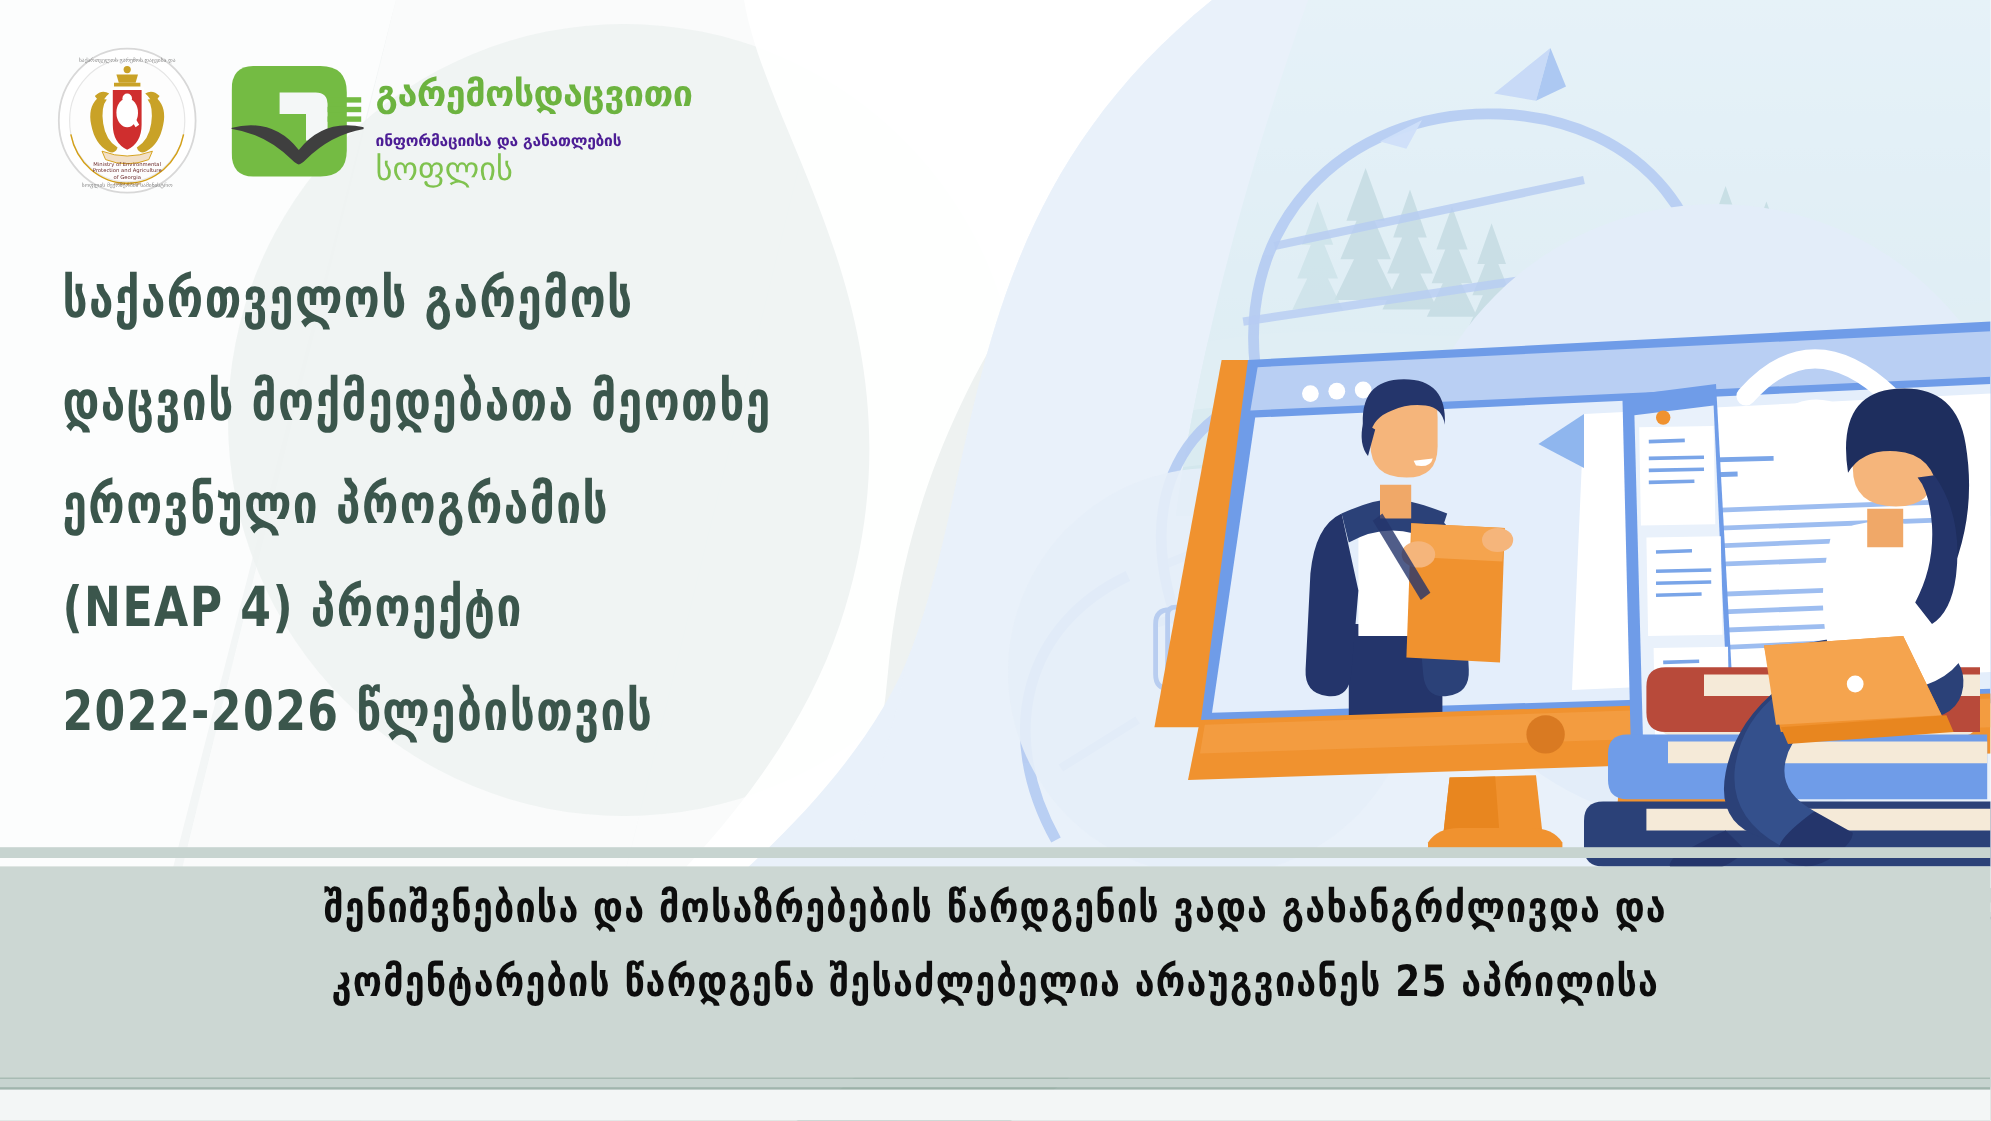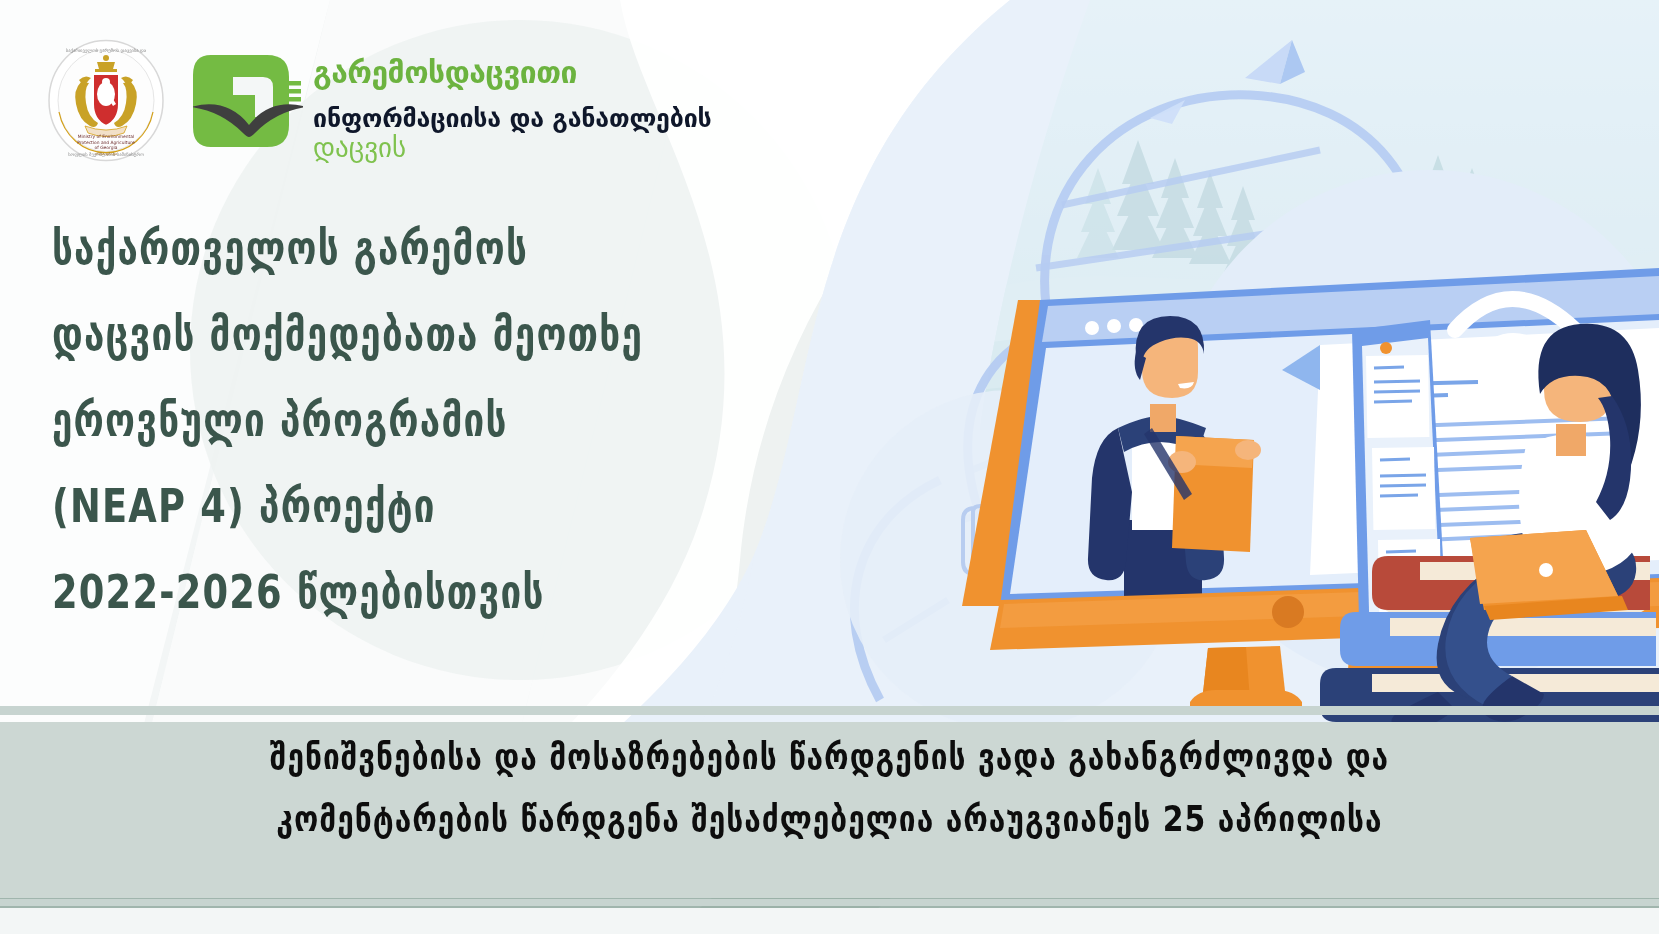--- a/index.html
+++ b/index.html
@@ -31,21 +31,21 @@
     display:flex; flex-direction:column; 
     line-height:1.02; padding-top:18px;
   }
   #center-words .ln1 {
     font-family:"DejaVu Sans", sans-serif;
     font-size:30px; font-weight:bold; color:#6cb33f; letter-spacing:-0.5px;
     white-space:nowrap;
   }
   #center-words .ln2 {
     font-family:"DejaVu Sans", sans-serif;
-    font-size:25px; font-weight:bold; color:#0f172a; letter-spacing:-0.2px;
+    font-size:13px; font-weight:bold; color:#4c1d95; letter-spacing:-0.2px;
     white-space:nowrap; margin-top:18px;
   }
   #center-words .ln3 {
     font-family:"DejaVu Sans", sans-serif;
     font-size:27px; font-weight:normal; color:#7fc24e; letter-spacing:0px;
     white-space:nowrap; margin-top:2px;
   }
 
   
   #headline {
@@ -395,21 +395,21 @@
         <path d="M40,28 h30 q10,0 10,10 v30 h-18 v-22 h-22 Z" fill="#f4f7f7"></path>
         <rect x="80" y="32" width="28" height="4.5" fill="#74bb43"></rect>
         <rect x="80" y="40" width="28" height="4.5" fill="#74bb43"></rect>
         <rect x="80" y="48" width="28" height="4.5" fill="#74bb43"></rect>
         <path d="M-2,58 q36,-10 58,18 q22,-28 58,-18 q-30,4 -52,26 q-4,4 -6,4 q-2,0 -6,-4 q-22,-22 -52,-26 Z" fill="#3f3f3f"></path>
         <path d="M56,76 q18,-16 40,-16 v34 h-34 Z" fill="#74bb43" opacity="0.0"></path>
       </svg>
       <div id="center-words">
         <div class="ln1">გარემოსდაცვითი</div>
         <div class="ln2">ინფორმაციისა და განათლების</div>
-        <div class="ln3">დაცვის</div>
+        <div class="ln3">სოფლის</div>
       </div>
     </div>
   </div>
 
   <div id="headline">
     <span class="hl">საქართველოს გარემოს</span>
     <span class="hl">დაცვის მოქმედებათა მეოთხე</span>
     <span class="hl">ეროვნული პროგრამის</span>
     <span class="hl">(NEAP 4) პროექტი</span>
     <span class="hl">2022-2026 წლებისთვის</span>

